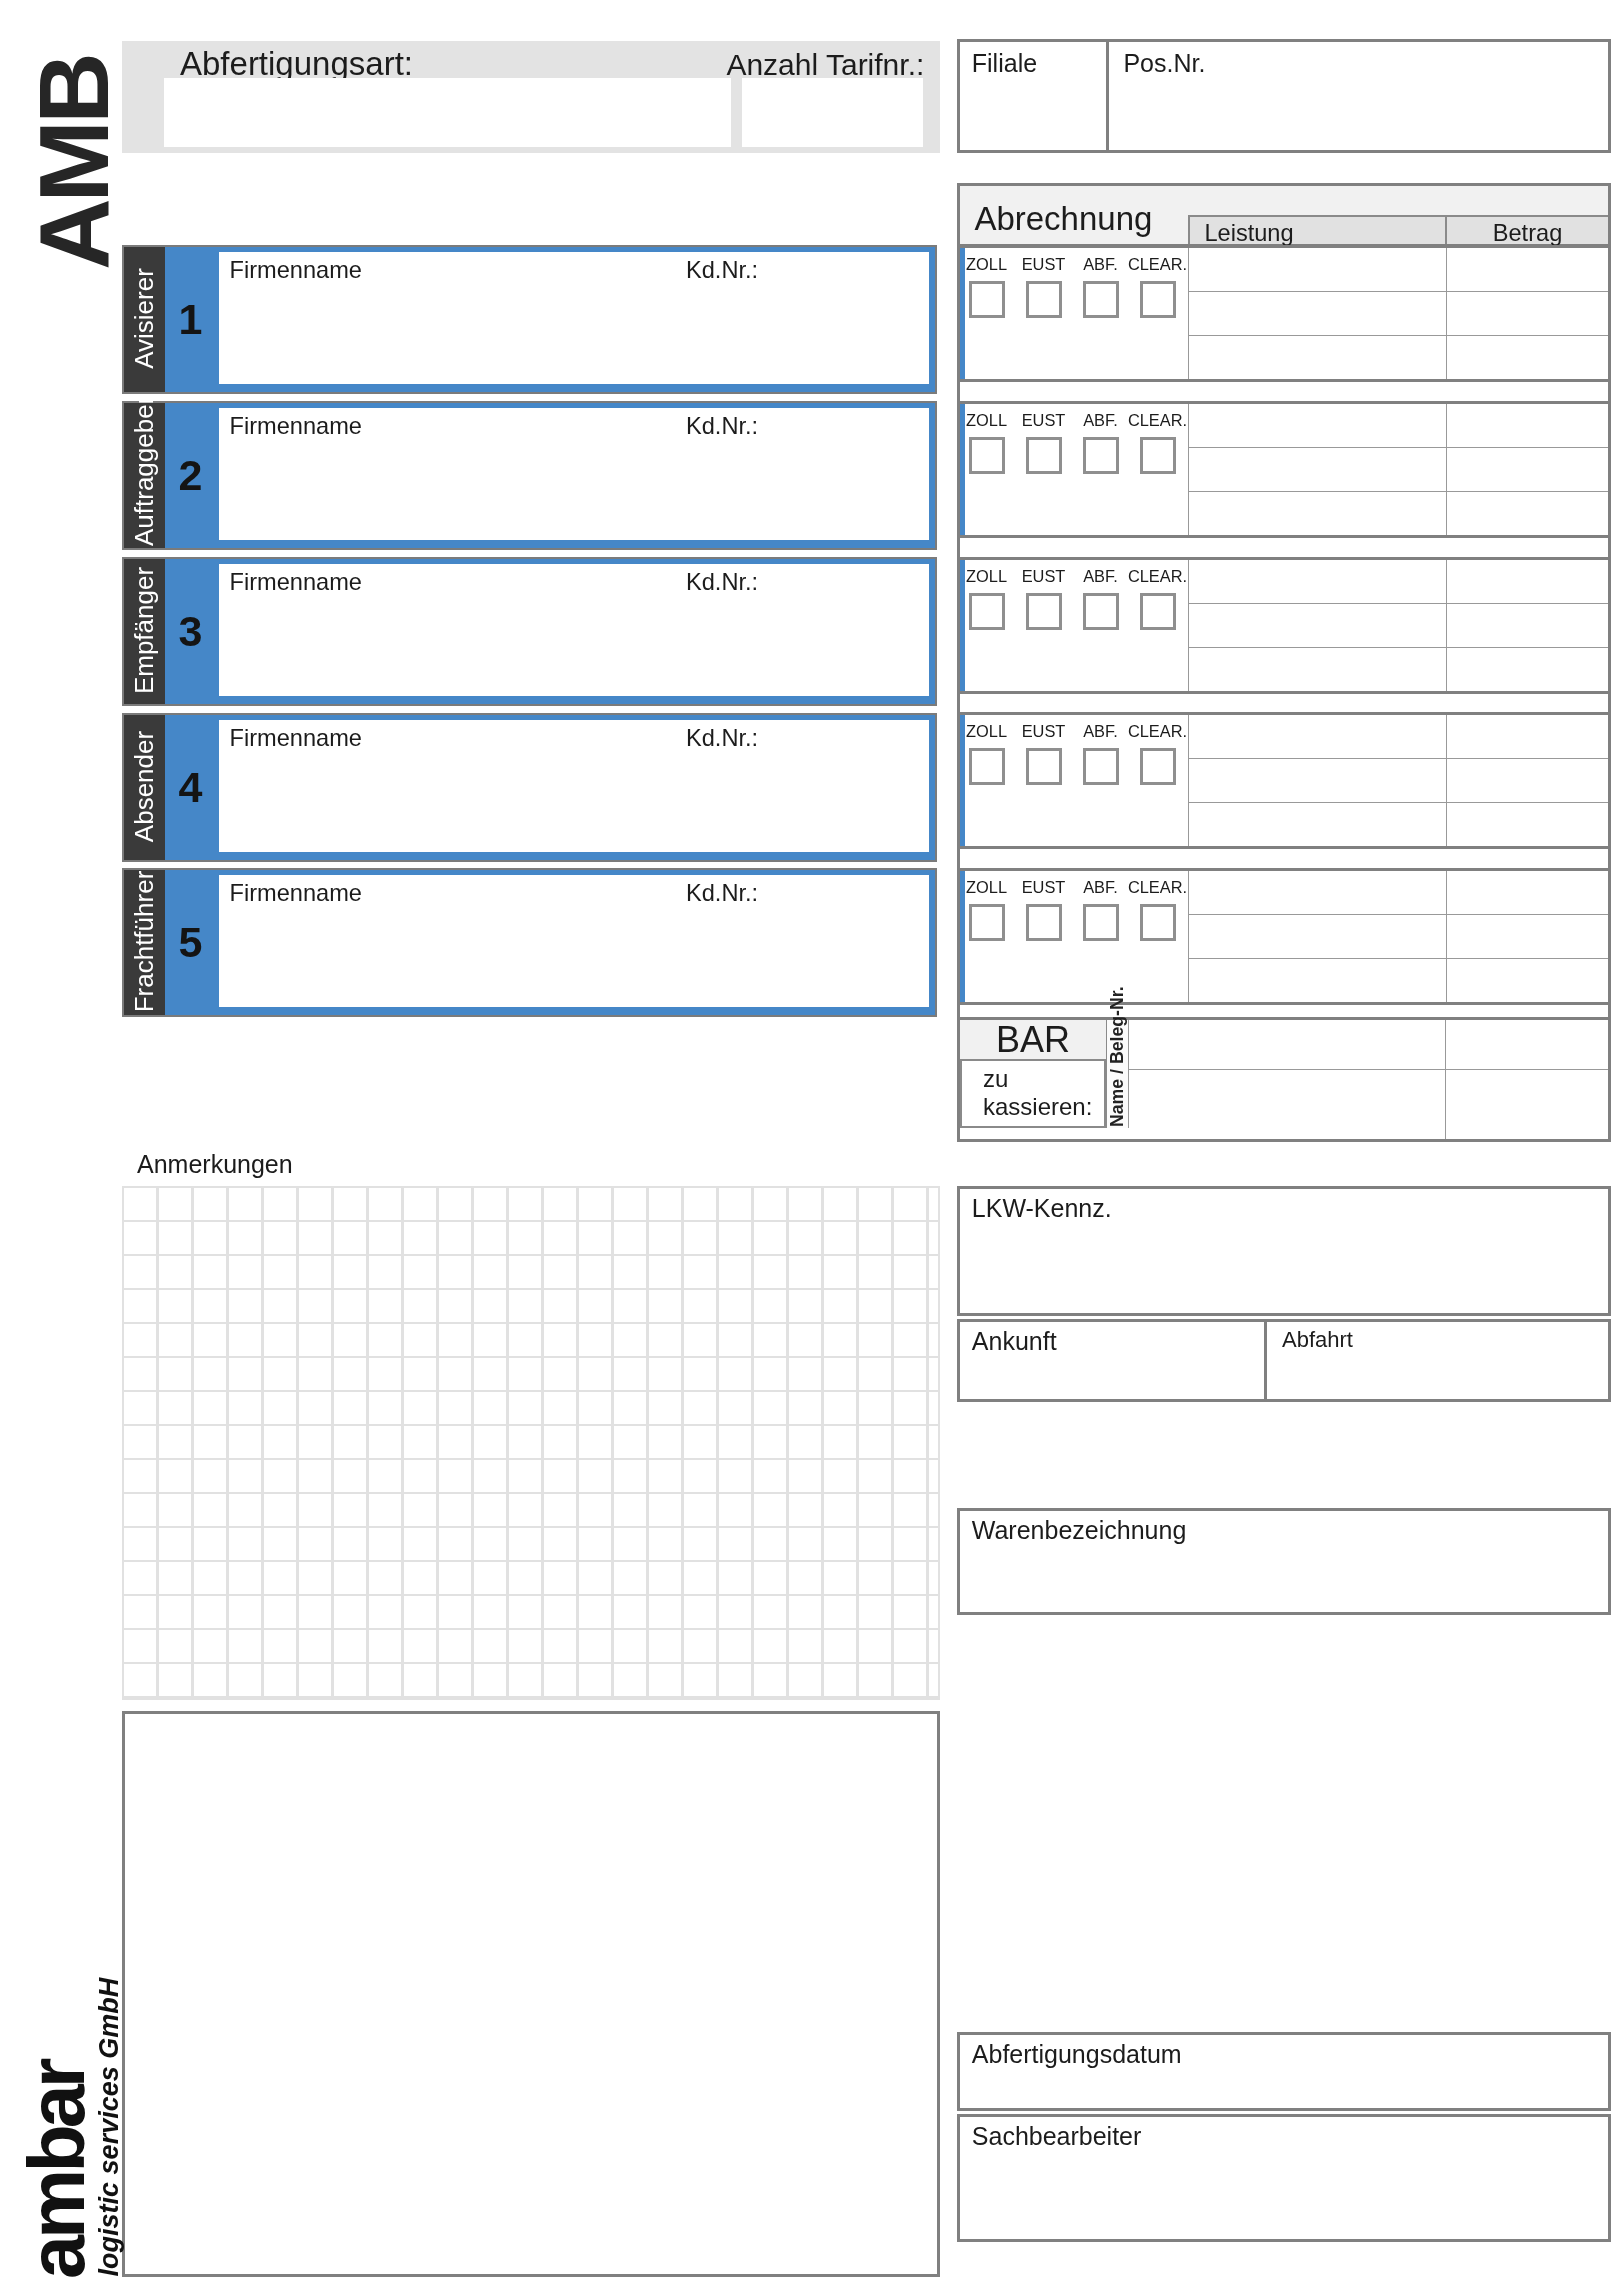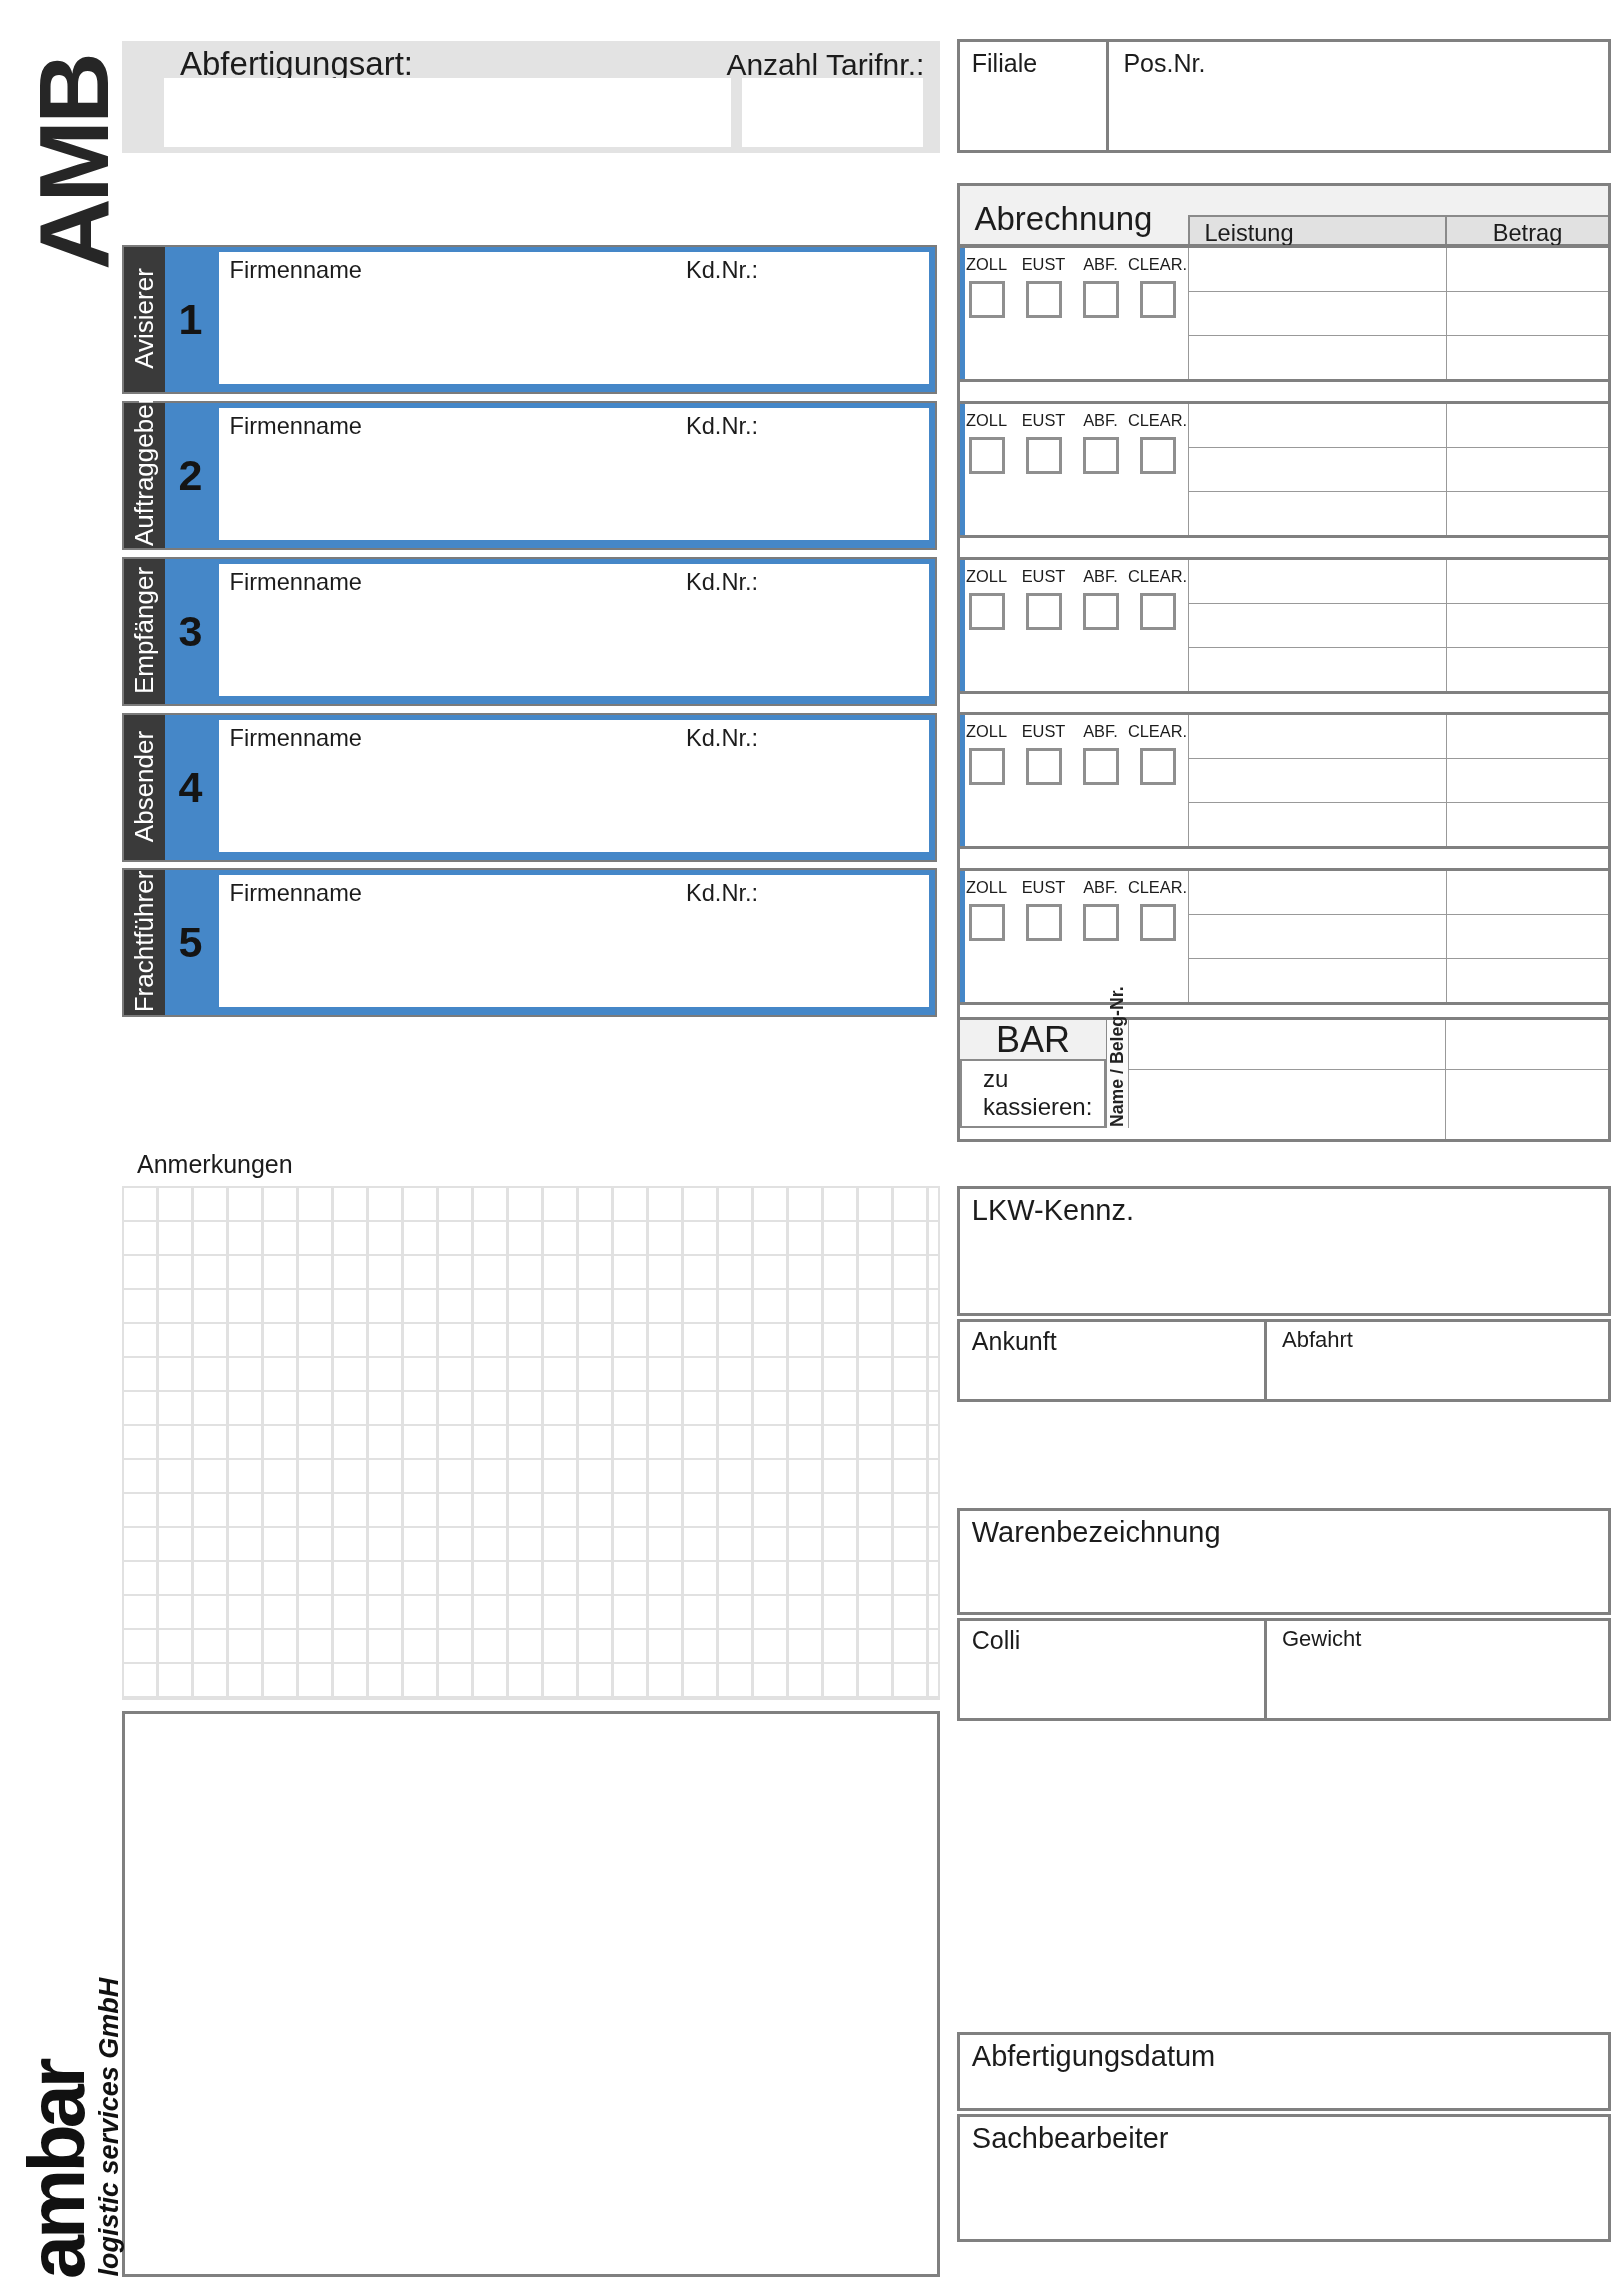--- a/index.html
+++ b/index.html
@@ -93,21 +93,21 @@
               box-sizing:border-box;
               background-image:
                 repeating-linear-gradient(to right, transparent 0px, transparent 32px, #e1e1e1 32px, #e1e1e1 35px),
                 repeating-linear-gradient(to bottom, transparent 0px, transparent 32px, #e1e1e1 32px, #e1e1e1 34px); }
   .big-box { left:122px; top:1711px; width:818px; height:566px; border:3.3px solid #808080;
              box-sizing:border-box; background:#fff; }
 
   
   .field-box { position:absolute; left:957px; width:654px; border:3.3px solid #808080;
                box-sizing:border-box; background:#fff; }
-  .field-box .lbl { position:absolute; left:11.8px; top:5.2px; font-size:29px; }
+  .field-box .lbl { position:absolute; left:11.8px; top:5.2px; font-size:25px; }
   .split-box { position:absolute; left:957px; width:654px; border:3.3px solid #808080;
                box-sizing:border-box; background:#fff; }
   .split-box .divider { position:absolute; left:304px; top:0; bottom:0; width:3.3px; background:#808080; }
   .split-box .lblL { position:absolute; left:11.8px; top:5.2px; font-size:25px; }
   .split-box .lblR { position:absolute; left:322px; top:5.2px; font-size:22px; }
 
   #lkw-box { top:1186px; height:130px; }
   #ank-abf { top:1319px; height:83px; }
   #waren-box { top:1508px; height:107px; }
   #colli-gew { top:1618px; height:103px; }
@@ -393,25 +393,20 @@
     <span class="lbl">LKW-Kennz.</span>
   </div>
   <div id="ank-abf" class="split-box">
     <div class="divider"></div>
     <span class="lblL">Ankunft</span>
     <span class="lblR">Abfahrt</span>
   </div>
   <div id="waren-box" class="field-box">
     <span class="lbl">Warenbezeichnung</span>
   </div>
-  <div id="colli-gew" class="split-box">
-    <div class="divider"></div>
-    <span class="lblL">Colli</span>
-    <span class="lblR">Gewicht</span>
-  </div>
   <div id="abfdatum-box" class="field-box">
     <span class="lbl">Abfertigungsdatum</span>
   </div>
   <div id="sachb-box" class="field-box">
     <span class="lbl">Sachbearbeiter</span>
   </div>
 
   <div id="logo-bottom" class="rotbox">
     <span class="rot">
       <span class="brand">ambar</span>

